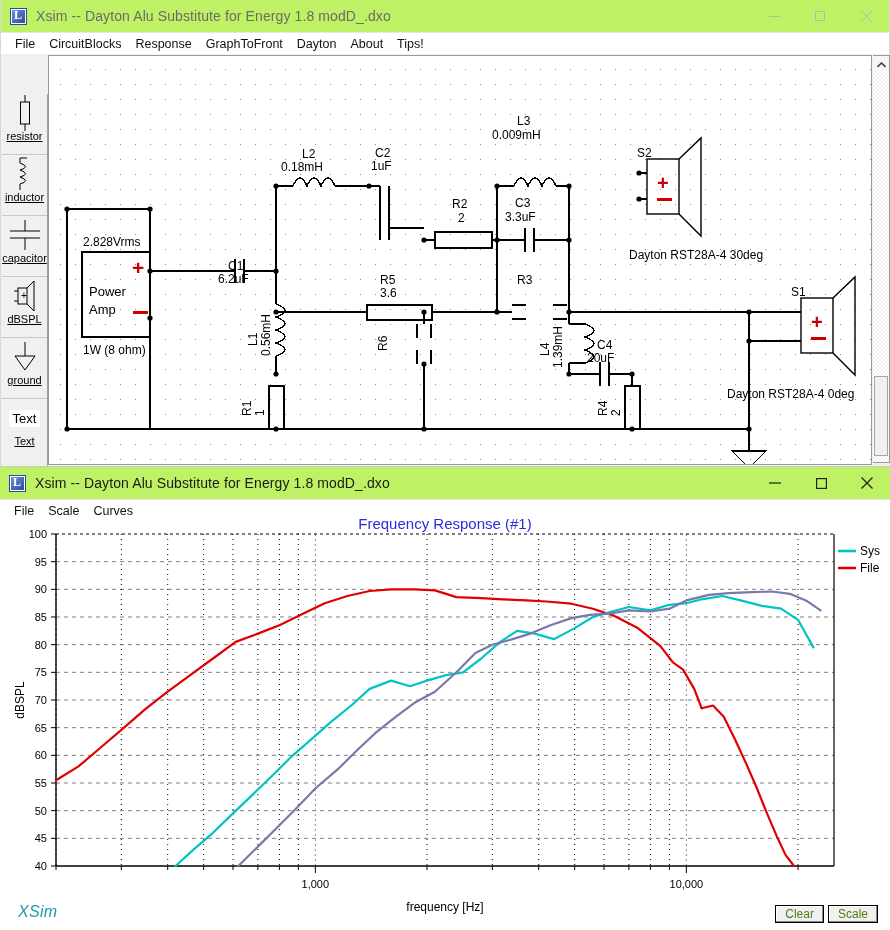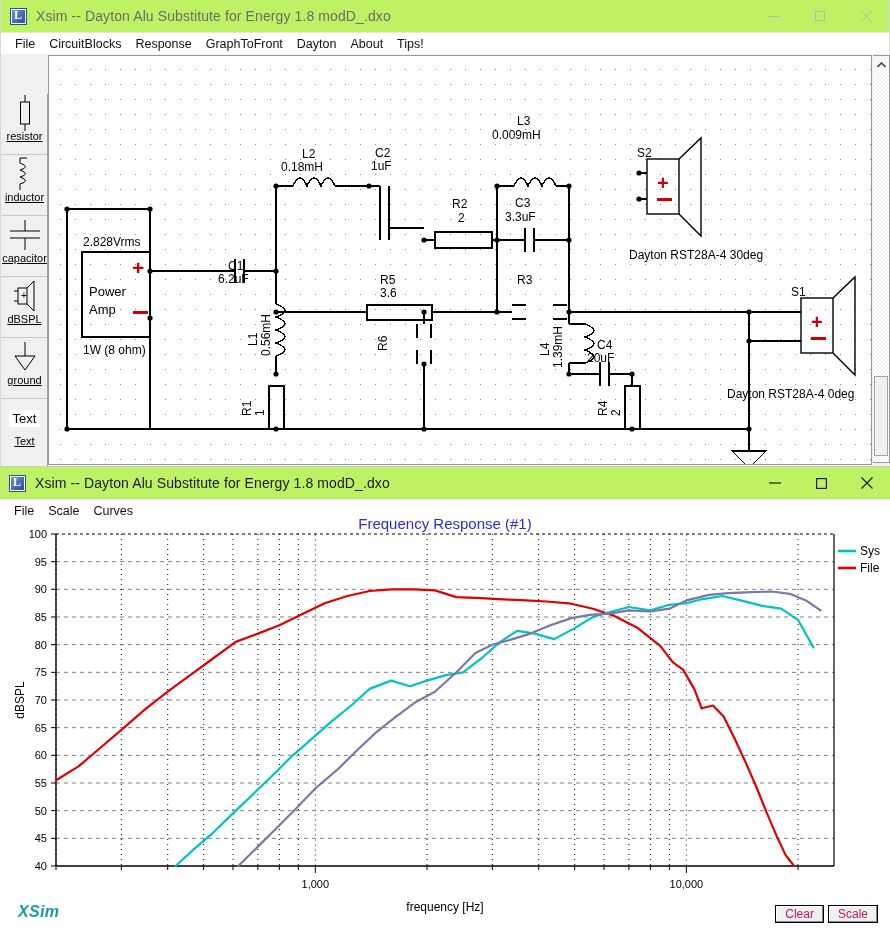--- a/index.html
+++ b/index.html
@@ -47,25 +47,25 @@
            border:1px solid #9a9a9a;border-left:none;box-sizing:border-box;}
   .vs-up{height:17px;background:#f7f7f7;display:flex;align-items:center;justify-content:center;}
   .vs-track{position:absolute;top:17px;left:0;right:0;bottom:0;
             background:repeating-conic-gradient(#fff 0% 25%, #f2f2f2 0% 50%) 0 0/4px 4px;}
   .vs-thumb{position:absolute;left:1px;right:1px;bottom:6px;height:78px;background:#f0f0f0;
             border:1px solid #a6a6a6;}
 
   
   #win2{left:0;top:466px;width:890px;height:464px;border-top:1px solid #c9c9c9;}
   #win2 .plotwrap{position:absolute;left:0;top:52px;width:890px;height:412px;background:#fff;}
-  .xsimlogo{position:absolute;left:18px;bottom:10px;font-style:italic;font-weight:bold;
+  .xsimlogo{position:absolute;left:18px;bottom:10px;font-style:italic;font-weight:normal;
             font-size:16px;color:#1d9aa6;letter-spacing:.3px;text-align:right;}
   .btnrow{position:absolute;right:12px;bottom:8px;display:flex;gap:4px;}
   .sbtn{font-size:12px;padding:1px 9px;background:#f0f0f0;border:1px solid #000;
-        box-shadow:inset -1px -1px 0 #888, inset 1px 1px 0 #fff;color:#be185d;}
+        box-shadow:inset -1px -1px 0 #888, inset 1px 1px 0 #fff;color:#4d7c0f;}
 
   text{font-family:"Liberation Sans",sans-serif;}
 </style>
 </head>
 <body>
 
 <div class="win" id="win1">
 
   <div class="titlebar">
     <div class="win-icon"></div>

